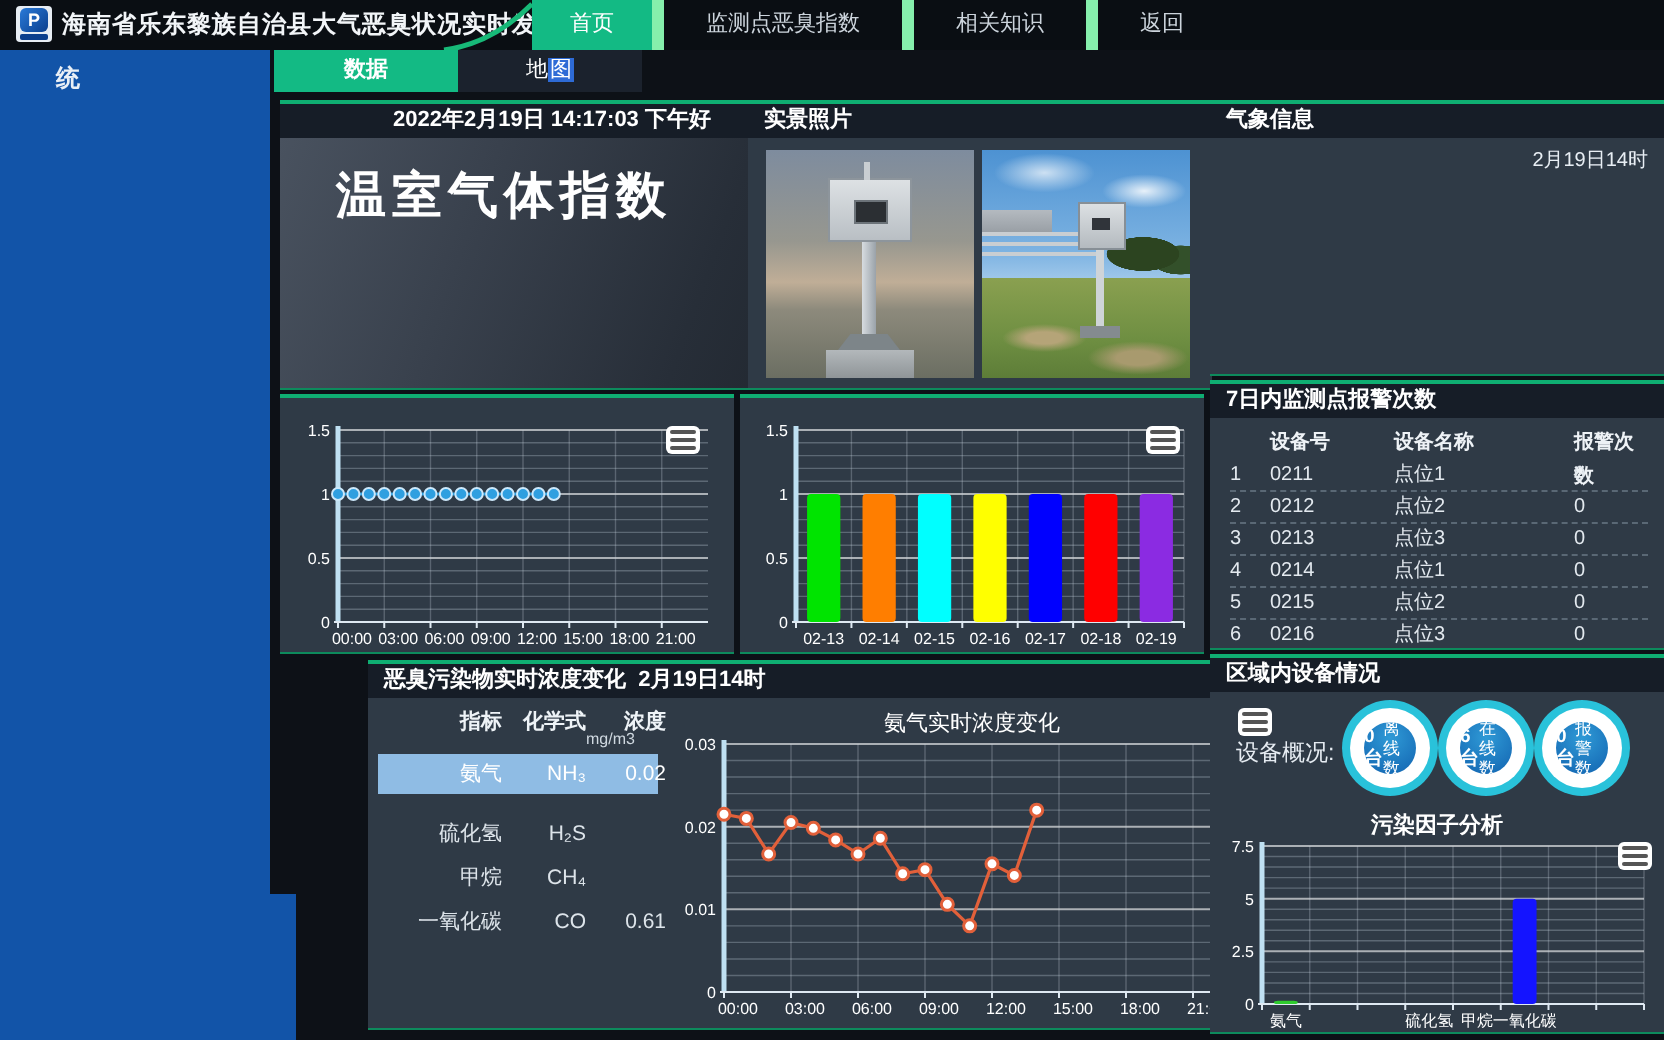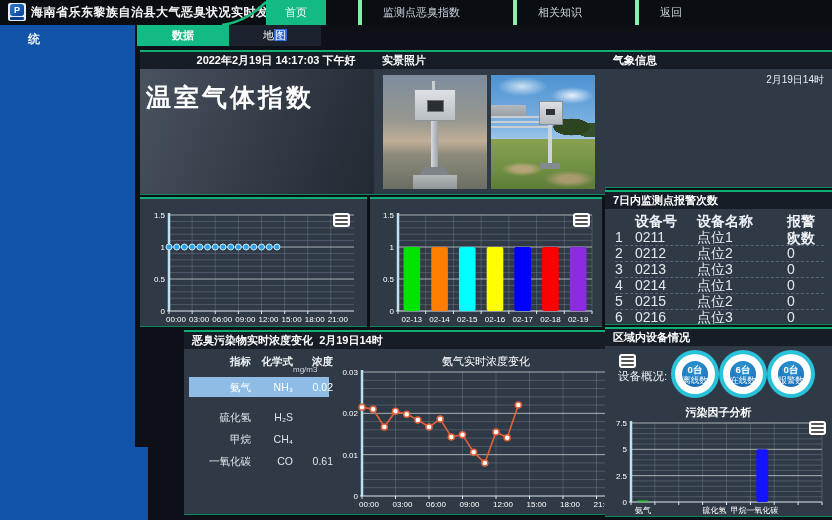--- a/index.html
+++ b/index.html
@@ -11,41 +11,41 @@
   
   .topbar{position:absolute;left:0;top:0;width:832px;height:25px;background:#0a0e13;z-index:30;}
   .logo{position:absolute;left:8px;top:3px;width:18px;height:18px;background:#e7edf4;border-radius:2px;}
   .logo-inner{position:absolute;left:2px;top:1px;width:14px;height:12px;background:linear-gradient(135deg,#2a7ad8,#0b3f8e);
     border-radius:3px;color:#fff;font-size:9px;font-weight:bold;text-align:center;line-height:12px;}
   .logo-bar{position:absolute;left:2px;bottom:1px;width:14px;height:3px;background:#0b3f8e;border-radius:1px;}
   .sys-title{position:absolute;left:31px;top:0;height:25px;line-height:25px;color:#f2f5f8;font-size:12px;font-weight:bold;letter-spacing:.5px;white-space:nowrap;}
   .swoosh{position:absolute;left:220px;top:0;}
   .topnav{position:absolute;left:266px;top:0;height:25px;display:flex;align-items:stretch;}
   .nav-item{color:#ccd4dc;font-size:11px;line-height:25px;padding:0 21px;white-space:nowrap;cursor:pointer;font-family:Liberation Serif, serif;}
-  .nav-item + .nav-item{border-left:4px solid #86efac;margin-left:32px;}
+  .nav-item + .nav-item{border-left:6px solid #86efac;}
   .nav-item.active{background:#13ba84;color:#fff;border:none;padding:0 19px;}
   
   .side-blue{position:absolute;left:0;top:25px;width:135px;height:495px;background:#1254a8;z-index:5;}
   .side-wrap-char{position:absolute;left:28px;top:6px;color:#eaf0f6;font-size:12px;font-weight:bold;}
   .blue-notch{position:absolute;left:135px;top:447px;width:13px;height:73px;background:#1254a8;z-index:25;}
   
   .content{position:absolute;left:135px;top:25px;width:697px;height:495px;background:#0d1117;}
   .tabrow{position:absolute;left:0;top:0;width:689px;height:21px;background:#0d1117;}
   .tab{position:absolute;top:0;height:21px;width:92px;text-align:center;line-height:21px;font-size:11px;color:#fff;cursor:pointer;}
   .tab.active{background:#13ba84;font-weight:bold;}
   .tab.inactive{background:#1b222d;}
   .tab .sel{background:#2e6bd6;padding:0 1px;}
   
   .panel{position:absolute;background:#2f3a46;border-top:2px solid #0fae72;border-bottom:1px solid #0d8a5c;box-sizing:border-box;overflow:hidden;}
   .panel-header{height:17px;background:#161d27;color:#fff;font-size:11px;font-weight:bold;line-height:17px;padding:0 8px;white-space:nowrap;}
   .panel-header.center{text-align:center;}
   
   .gh-body{position:absolute;left:0;top:17px;right:0;bottom:0;
     background:linear-gradient(110deg,#49525f 0%,#39414d 35%,#272e38 75%,#20262e 100%);}
-  .gh-headline{position:absolute;left:6px;top:12px;color:#fff;font-size:25px;font-weight:600;letter-spacing:3px;}
+  .gh-headline{position:absolute;left:28px;top:12px;color:#fff;font-size:25px;font-weight:600;letter-spacing:3px;}
   
   .photos{position:absolute;left:9px;top:23px;display:flex;gap:4px;}
   .photo{position:relative;width:104px;height:114px;overflow:hidden;background:#888;}
   .ph1-sky{position:absolute;inset:0;background:linear-gradient(180deg,#7e8c9e 0%,#97978f 40%,#c0ae97 58%,#8d8a7c 70%,#6b6e62 100%);}
   .ph1-trees{position:absolute;left:0;bottom:0;width:100%;height:52%;
     background:radial-gradient(ellipse 40px 22px at 12% 30%,#23331a 60%,transparent 61%),
                radial-gradient(ellipse 50px 26px at 55% 45%,#1b2a12 60%,transparent 61%),
                radial-gradient(ellipse 46px 24px at 90% 35%,#20301а 0%,#20301a 60%,transparent 61%),
                linear-gradient(180deg,transparent 0%,#17230f 45%,#101a0a 100%);}
   .ph1-pole{position:absolute;left:48px;top:42px;width:7px;height:52px;background:linear-gradient(90deg,#d7dce0,#9aa2a9);}
@@ -68,37 +68,37 @@
   .ph2-fence{position:absolute;left:0;top:36%;width:58%;height:14px;
     background:repeating-linear-gradient(180deg,#c9ced2 0 2px,transparent 2px 5px);}
   .ph2-road{position:absolute;left:0;top:26%;width:34%;height:11%;background:linear-gradient(180deg,#b4bac0,#979da3);}
   .ph2-pole{position:absolute;left:57px;top:46px;width:4px;height:44px;background:#cfd4d8;}
   .ph2-box{position:absolute;left:48px;top:26px;width:22px;height:22px;background:linear-gradient(180deg,#dce0e3,#b4babf);border:1px solid #878f96;}
   .ph2-screen{position:absolute;left:6px;top:7px;width:9px;height:6px;background:#30343a;}
   .ph2-base{position:absolute;left:49px;top:88px;width:20px;height:6px;background:#848b8f;}
   
   .weather-time{position:absolute;right:8px;top:21px;color:#e8eef4;font-size:10px;}
   
-  .atable{position:absolute;left:10px;right:8px;top:21px;font-size:14px;color:#e3e9ef;}
+  .atable{position:absolute;left:10px;right:8px;top:21px;font-size:10px;color:#e3e9ef;}
   .arow{display:grid;grid-template-columns:20px 62px 90px 1fr;height:15px;line-height:15px;border-bottom:1px dashed #5a6875;}
   .arow.head{font-weight:bold;border-bottom:none;height:17px;line-height:17px;color:#eef2f6;}
   
   .odor-table{position:absolute;left:5px;top:19px;width:140px;height:160px;font-size:10.5px;color:#dde4ea;text-align:right;}
   .orow{position:absolute;left:0;display:grid;grid-template-columns:52px 42px 40px;padding-left:10px;height:20px;line-height:20px;width:130px;}
   .orow.head{font-weight:bold;color:#eef3f7;}
   .orow.hl{background:#8fbce4;color:#fff;}
   .ounit{position:absolute;left:104px;top:14px;font-size:8px;color:#cfd8e0;}
   .ochart{position:absolute;left:148px;top:22px;width:308px;height:158px;}
   .chart-title{position:absolute;left:0;top:0;width:100%;text-align:center;color:#fff;font-size:11px;font-weight:normal;}
   
   .ov-label{position:absolute;left:13px;top:40px;color:#e6ecf2;font-size:11.5px;}
   .stat{position:absolute;top:21px;width:48px;height:48px;border-radius:50%;background:#29c2da;}
   .stat-w{position:absolute;inset:4px;border-radius:50%;background:#fff;}
   .stat-c{position:absolute;inset:7px;border-radius:50%;background:radial-gradient(circle at 50% 30%,#2f9ad6,#1263b0);
-    display:flex;flex-direction:column;align-items:center;justify-content:center;color:#fff;}
+    display:flex;flex-direction:row;align-items:center;justify-content:center;color:#fff;}
   .stat-count{font-size:9.5px;font-weight:bold;line-height:11px;}
   .stat-label{font-size:8.5px;line-height:10px;}
   .an-title{position:absolute;left:0;top:76px;width:100%;text-align:center;color:#fff;font-size:11px;font-weight:bold;}
   .fchart{position:absolute;left:4px;top:90px;width:219px;height:96px;}
   
   .chart{position:absolute;}
   .chart svg{display:block;font-family:inherit;}
   .chart-menu{position:absolute;width:17px;height:14px;background:#fff;border-radius:3px;
     display:flex;flex-direction:column;justify-content:space-evenly;padding:0 2px;box-sizing:border-box;cursor:pointer;z-index:3;}
   .chart-menu span{display:block;height:2px;background:#555;border-radius:1px;}

